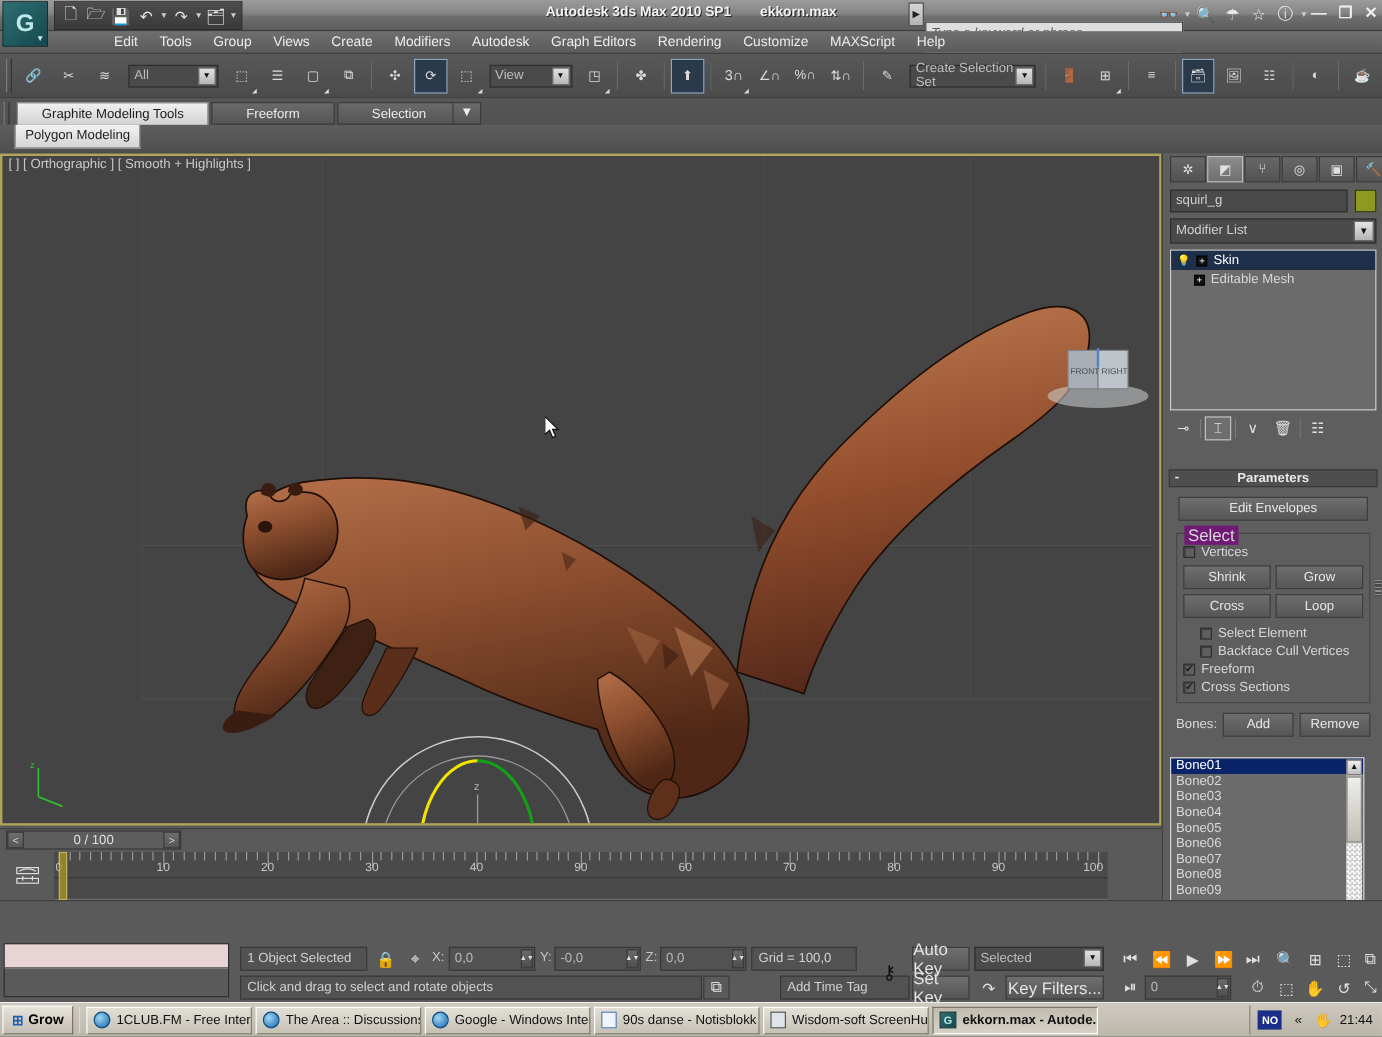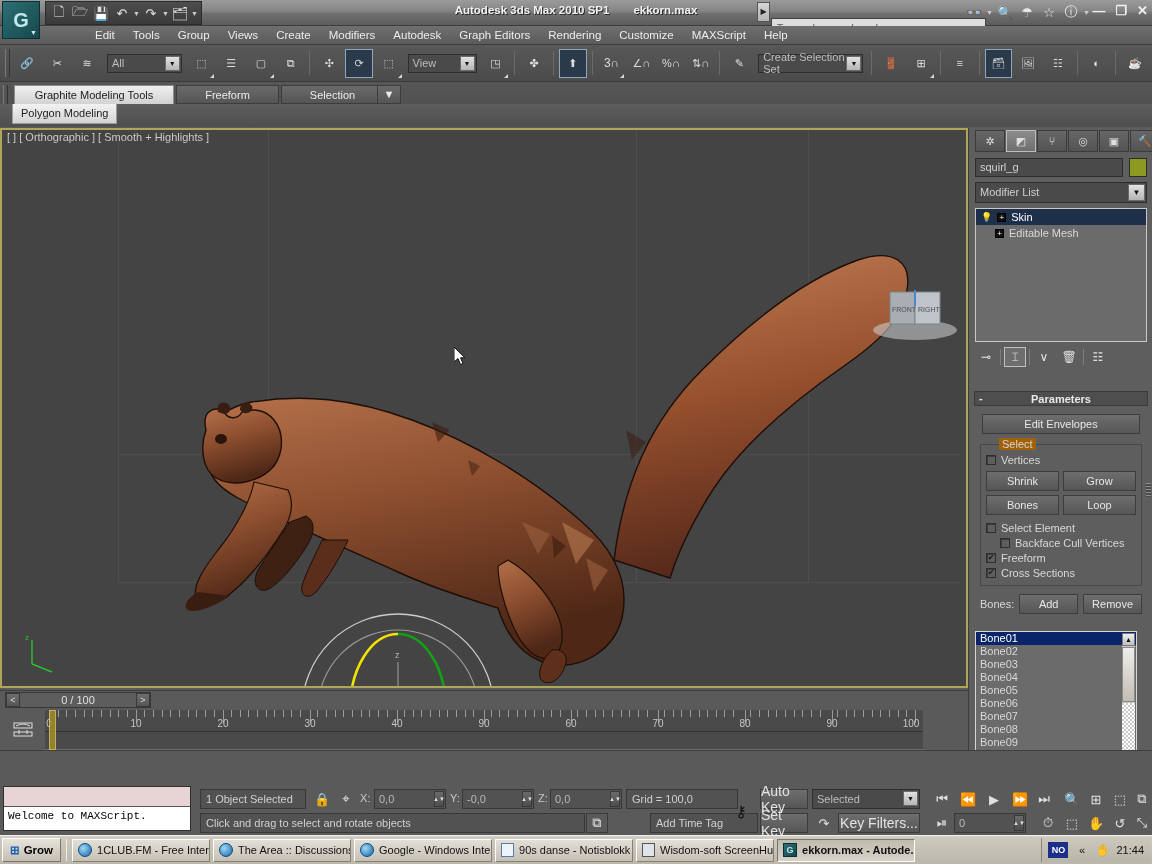--- a/index.html
+++ b/index.html
@@ -195,22 +195,22 @@
   }
   .rollhead .mn { position:absolute; left:4px; top:-1px; font-weight:bold;}
   .mbtn {
     background:linear-gradient(180deg,#6e6e6e,#565656); border:1px solid #3d3d3d;
     color:#e6e6e6; font-size:11px; text-align:center; height:20px; line-height:18px;
   }
   .group {
     border:1px solid #484848; margin-top:9px; padding:7px 5px 5px 5px; position:relative;
   }
   .group > .glabel {
-    position:absolute; left:18px; top:-7px; background:#a16207; padding:0 3px;
-    font-size:11px; color:#d6d6d6;
+    position:absolute; left:6px; top:-7px; background:#701a75; padding:0 3px;
+    font-size:14px; color:#d6d6d6;
   }
   .chk { display:flex; align-items:center; gap:5px; font-size:11px; color:#d8d8d8; height:15px;}
   .cbox {
     width:10px;height:10px; background:#5e5e5e; border:1px solid #2e2e2e;
     display:flex; align-items:center; justify-content:center; font-size:9px; color:#111;
     box-shadow: inset 1px 1px 0 #3e3e3e;
   }
   .cbox.on::after { content:"\2714"; font-size:8px; color:#1a1a1a; line-height:9px;}
   .btnrow { display:flex; gap:4px; margin-top:4px; }
   .btnrow .mbtn { flex:1; }
@@ -619,24 +619,24 @@
         <span class="glabel">Select</span>
         <div class="chk">
           <span class="cbox"></span>
           <span>Vertices</span>
         </div>
         <div class="btnrow">
           <div class="mbtn">Shrink</div>
           <div class="mbtn">Grow</div>
         </div>
         <div class="btnrow">
-          <div class="mbtn">Bones</div>
+          <div class="mbtn">Cross</div>
           <div class="mbtn">Loop</div>
         </div>
-        <div class="chk" style="margin-top:5px;margin-left:0;">
+        <div class="chk" style="margin-top:5px;margin-left:14px;">
           <span class="cbox"></span>
           <span>Select Element</span>
         </div>
         <div class="chk" style="margin-left:14px;">
           <span class="cbox"></span>
           <span>Backface Cull Vertices</span>
         </div>
         <div class="chk">
           <span class="cbox on"></span>
           <span>Freeform</span>
@@ -811,42 +811,41 @@
           <div class="tick" style="left: 861.34px; height: 7px;"></div>
         </div>
     </div>
     <div id="tbody"></div>
     <div id="playhead"></div>
   </div>
 
   <div id="bottom">
     <div id="mxlisten">
       <div class="pink"></div>
-      <div class="white">Welcome to MAXScript.</div>
     </div>
 
     <div class="sfield" style="position:absolute;left:200px;top:38px;width:106px;height:20px;">1 Object Selected</div>
     <div class="vicon" style="position:absolute;left:310px;top:38px;">🔒</div>
     <div class="vicon" style="position:absolute;left:334px;top:38px;">⌖</div>
     <div style="position:absolute;left:360px;top:41px;font-size:11px;color:#c8c8c8;">X:</div>
     <div class="nfield" style="position:absolute;left:374px;top:38px;width:72px;height:20px;">
       <span>0,0</span>
       <span class="spin">▲▼</span>
     </div>
     <div style="position:absolute;left:450px;top:41px;font-size:11px;color:#c8c8c8;">Y:</div>
     <div class="nfield" style="position:absolute;left:462px;top:38px;width:72px;height:20px;">
       <span>-0,0</span>
       <span class="spin">▲▼</span>
     </div>
     <div style="position:absolute;left:538px;top:41px;font-size:11px;color:#c8c8c8;">Z:</div>
     <div class="nfield" style="position:absolute;left:550px;top:38px;width:72px;height:20px;">
       <span>0,0</span>
       <span class="spin">▲▼</span>
     </div>
-    <div class="sfield" style="position:absolute;left:626px;top:38px;width:112px;height:20px;">Grid = 100,0</div>
+    <div class="sfield" style="position:absolute;left:626px;top:38px;width:88px;height:20px;">Grid = 100,0</div>
 
     <div class="sfield" style="position:absolute;left:200px;top:62px;width:385px;height:20px;">Click and drag to select and rotate objects</div>
     <div class="vicon" style="position:absolute;left:586px;top:62px;width:22px;height:20px;border:1px solid #3b3b3b;">⧉</div>
     <div class="sfield" style="position:absolute;left:610px;top:62px;width:108px;height:20px;margin-left:40px;">Add Time Tag</div>
 
     <div style="position:absolute;left:722px;top:38px;width:38px;height:44px;display:flex;align-items:center;justify-content:center;font-size:16px;color:#111;">⚷</div>
     <div class="sbtn2" style="position:absolute;left:760px;top:38px;width:48px;height:20px;">Auto Key</div>
     <div class="sbtn2" style="position:absolute;left:760px;top:62px;width:48px;height:20px;">Set Key</div>
     <div class="combo" style="position:absolute;left:812px;top:38px;width:108px;height:20px;">
       <span>Selected</span>

